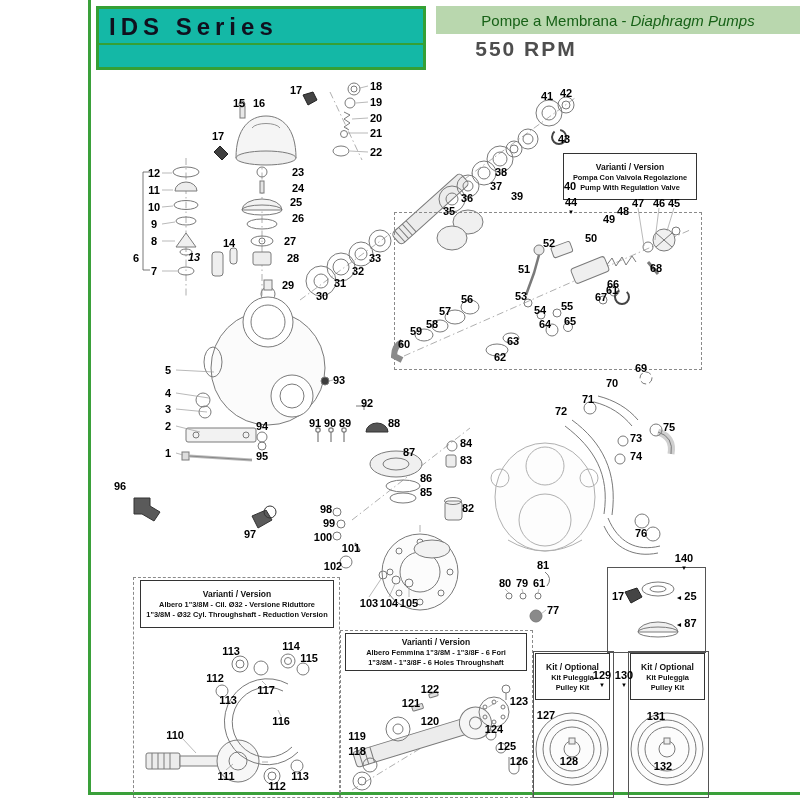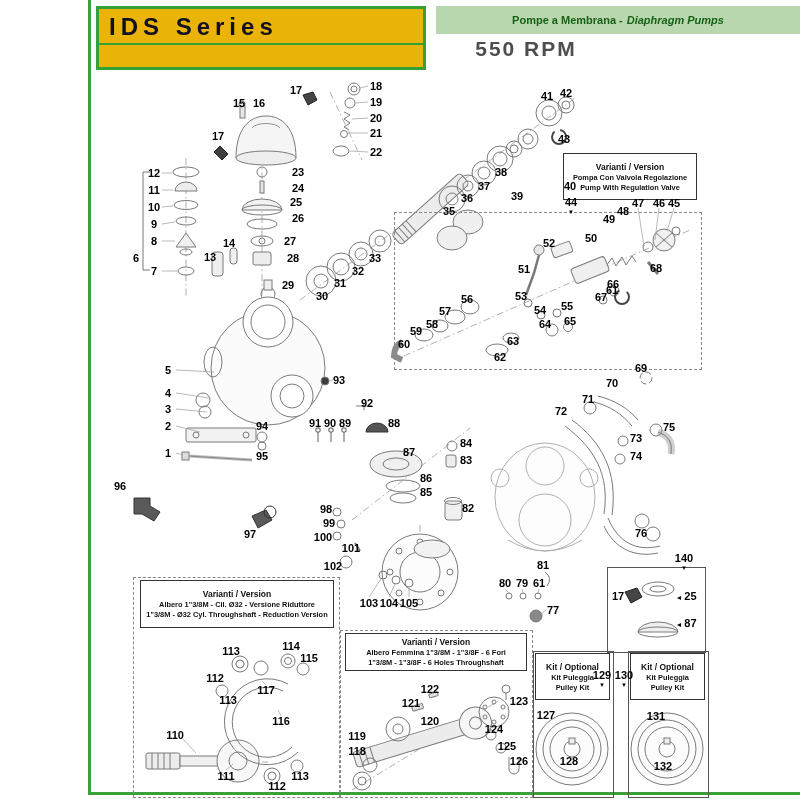--- a/index.html
+++ b/index.html
@@ -1,23 +1,23 @@
 <!DOCTYPE html>
 <html><head>
 <meta charset="utf-8">
 <style>
   html,body{margin:0;padding:0;background:#fff;font-family:"Liberation Sans",sans-serif;}
   .page{position:relative;width:800px;height:800px;background:#fff;overflow:hidden;}
   .green-v{position:absolute;left:88px;top:0;width:3px;height:795px;background:#3aa03a;}
   .green-h{position:absolute;left:88px;top:792px;width:712px;height:3px;background:#3aa03a;}
-  .titlebox{position:absolute;left:96px;top:6px;width:330px;height:64px;border:3px solid #35a035;background:#eab308;box-sizing:border-box;z-index:4;}
+  .titlebox{position:absolute;left:96px;top:6px;width:330px;height:64px;border:3px solid #35a035;background:#14b8a6;box-sizing:border-box;z-index:4;}
   .titlebox .t1{font-size:24px;font-weight:bold;letter-spacing:5px;color:#10101e;padding:4px 10px 2px;}
   .titlebox .rule{border-top:2px solid #35a035;}
   .titlebox .t2{font-size:15px;font-weight:bold;letter-spacing:1px;color:#1c1c1c;padding:4px 10px;}
-  .typebar{position:absolute;left:436px;top:6px;width:364px;height:28px;background:#b9d7ae;color:#176117;font-size:11px;font-weight:bold;display:flex;align-items:center;justify-content:center;z-index:4;}
+  .typebar{position:absolute;left:436px;top:6px;width:364px;height:28px;background:#b9d7ae;color:#176117;font-size:15px;font-weight:normal;display:flex;align-items:center;justify-content:center;z-index:4;}
   .typebar .en{font-style:italic;margin-left:4px;}
   .rpm{position:absolute;left:436px;top:37px;width:180px;text-align:center;font-size:21px;font-weight:bold;color:#4e4e4e;letter-spacing:2px;z-index:4;}
   svg.art{position:absolute;left:0;top:0;z-index:1;}
   .dashedbox{position:absolute;border:1px dashed #8a8a8a;z-index:2;}
   .solidbox{position:absolute;border:1px solid #555;background:transparent;z-index:2;}
   .vbox{position:absolute;border:1px solid #333;background:#fff;text-align:center;font-weight:bold;color:#111;display:flex;flex-direction:column;justify-content:center;gap:1px;padding:2px 3px;box-sizing:border-box;z-index:3;}
   .vbox .l1{font-size:8.5px;}
   .vbox .l2,.vbox .l3{font-size:7.4px;}
   #callout-layer{position:absolute;left:0;top:0;width:800px;height:800px;z-index:5;pointer-events:none;}
   .co{position:absolute;transform:translate(-50%,-50%);font-size:11px;font-weight:bold;color:#000;white-space:nowrap;text-align:center;line-height:1;}
@@ -455,21 +455,21 @@
       <div class="co" style="left: 168px; top: 409px;"><span>3</span></div>
       <div class="co" style="left: 168px; top: 393px;"><span>4</span></div>
       <div class="co" style="left: 168px; top: 370px;"><span>5</span></div>
       <div class="co" style="left: 136px; top: 258px;"><span>6</span></div>
       <div class="co" style="left: 154px; top: 271px;"><span>7</span></div>
       <div class="co" style="left: 154px; top: 241px;"><span>8</span></div>
       <div class="co" style="left: 154px; top: 224px;"><span>9</span></div>
       <div class="co" style="left: 154px; top: 207px;"><span>10</span></div>
       <div class="co" style="left: 154px; top: 190px;"><span>11</span></div>
       <div class="co" style="left: 154px; top: 173px;"><span>12</span></div>
-      <div class="co" style="left: 210px; top: 257px;"><span>13</span></div>
+      <div class="co" style="left: 194px; top: 257px; font-style: italic;"><span>13</span></div>
       <div class="co" style="left: 229px; top: 243px;"><span>14</span></div>
       <div class="co" style="left: 239px; top: 103px;"><span>15</span></div>
       <div class="co" style="left: 259px; top: 103px;"><span>16</span></div>
       <div class="co" style="left: 218px; top: 136px;"><span>17</span></div>
       <div class="co" style="left: 296px; top: 90px;"><span>17</span></div>
       <div class="co" style="left: 376px; top: 86px;"><span>18</span></div>
       <div class="co" style="left: 376px; top: 102px;"><span>19</span></div>
       <div class="co" style="left: 376px; top: 118px;"><span>20</span></div>
       <div class="co" style="left: 376px; top: 133px;"><span>21</span></div>
       <div class="co" style="left: 376px; top: 152px;"><span>22</span></div>
@@ -479,21 +479,21 @@
       <div class="co" style="left: 298px; top: 218px;"><span>26</span></div>
       <div class="co" style="left: 290px; top: 241px;"><span>27</span></div>
       <div class="co" style="left: 293px; top: 258px;"><span>28</span></div>
       <div class="co" style="left: 288px; top: 285px;"><span>29</span></div>
       <div class="co" style="left: 322px; top: 296px;"><span>30</span></div>
       <div class="co" style="left: 340px; top: 283px;"><span>31</span></div>
       <div class="co" style="left: 358px; top: 271px;"><span>32</span></div>
       <div class="co" style="left: 375px; top: 258px;"><span>33</span></div>
       <div class="co" style="left: 449px; top: 211px;"><span>35</span></div>
       <div class="co" style="left: 467px; top: 198px;"><span>36</span></div>
-      <div class="co" style="left: 484px; top: 186px;"><span>37</span></div>
+      <div class="co" style="left: 484px; top: 186px; padding-left: 24px;"><span>37</span></div>
       <div class="co" style="left: 501px; top: 172px;"><span>38</span></div>
       <div class="co" style="left: 517px; top: 196px;"><span>39</span></div>
       <div class="co" style="left: 534px; top: 186px; margin-left: 36px;"><span>40</span></div>
       <div class="co" style="left: 547px; top: 96px;"><span>41</span></div>
       <div class="co" style="left: 566px; top: 93px;"><span>42</span></div>
       <div class="co" style="left: 564px; top: 139px;"><span>43</span></div>
       <div class="co" style="left: 571px; top: 206px;"><span>44</span><span class="ar-down">▼</span></div>
       <div class="co" style="left: 674px; top: 203px;"><span>45</span></div>
       <div class="co" style="left: 659px; top: 203px;"><span>46</span></div>
       <div class="co" style="left: 638px; top: 203px;"><span>47</span></div>

